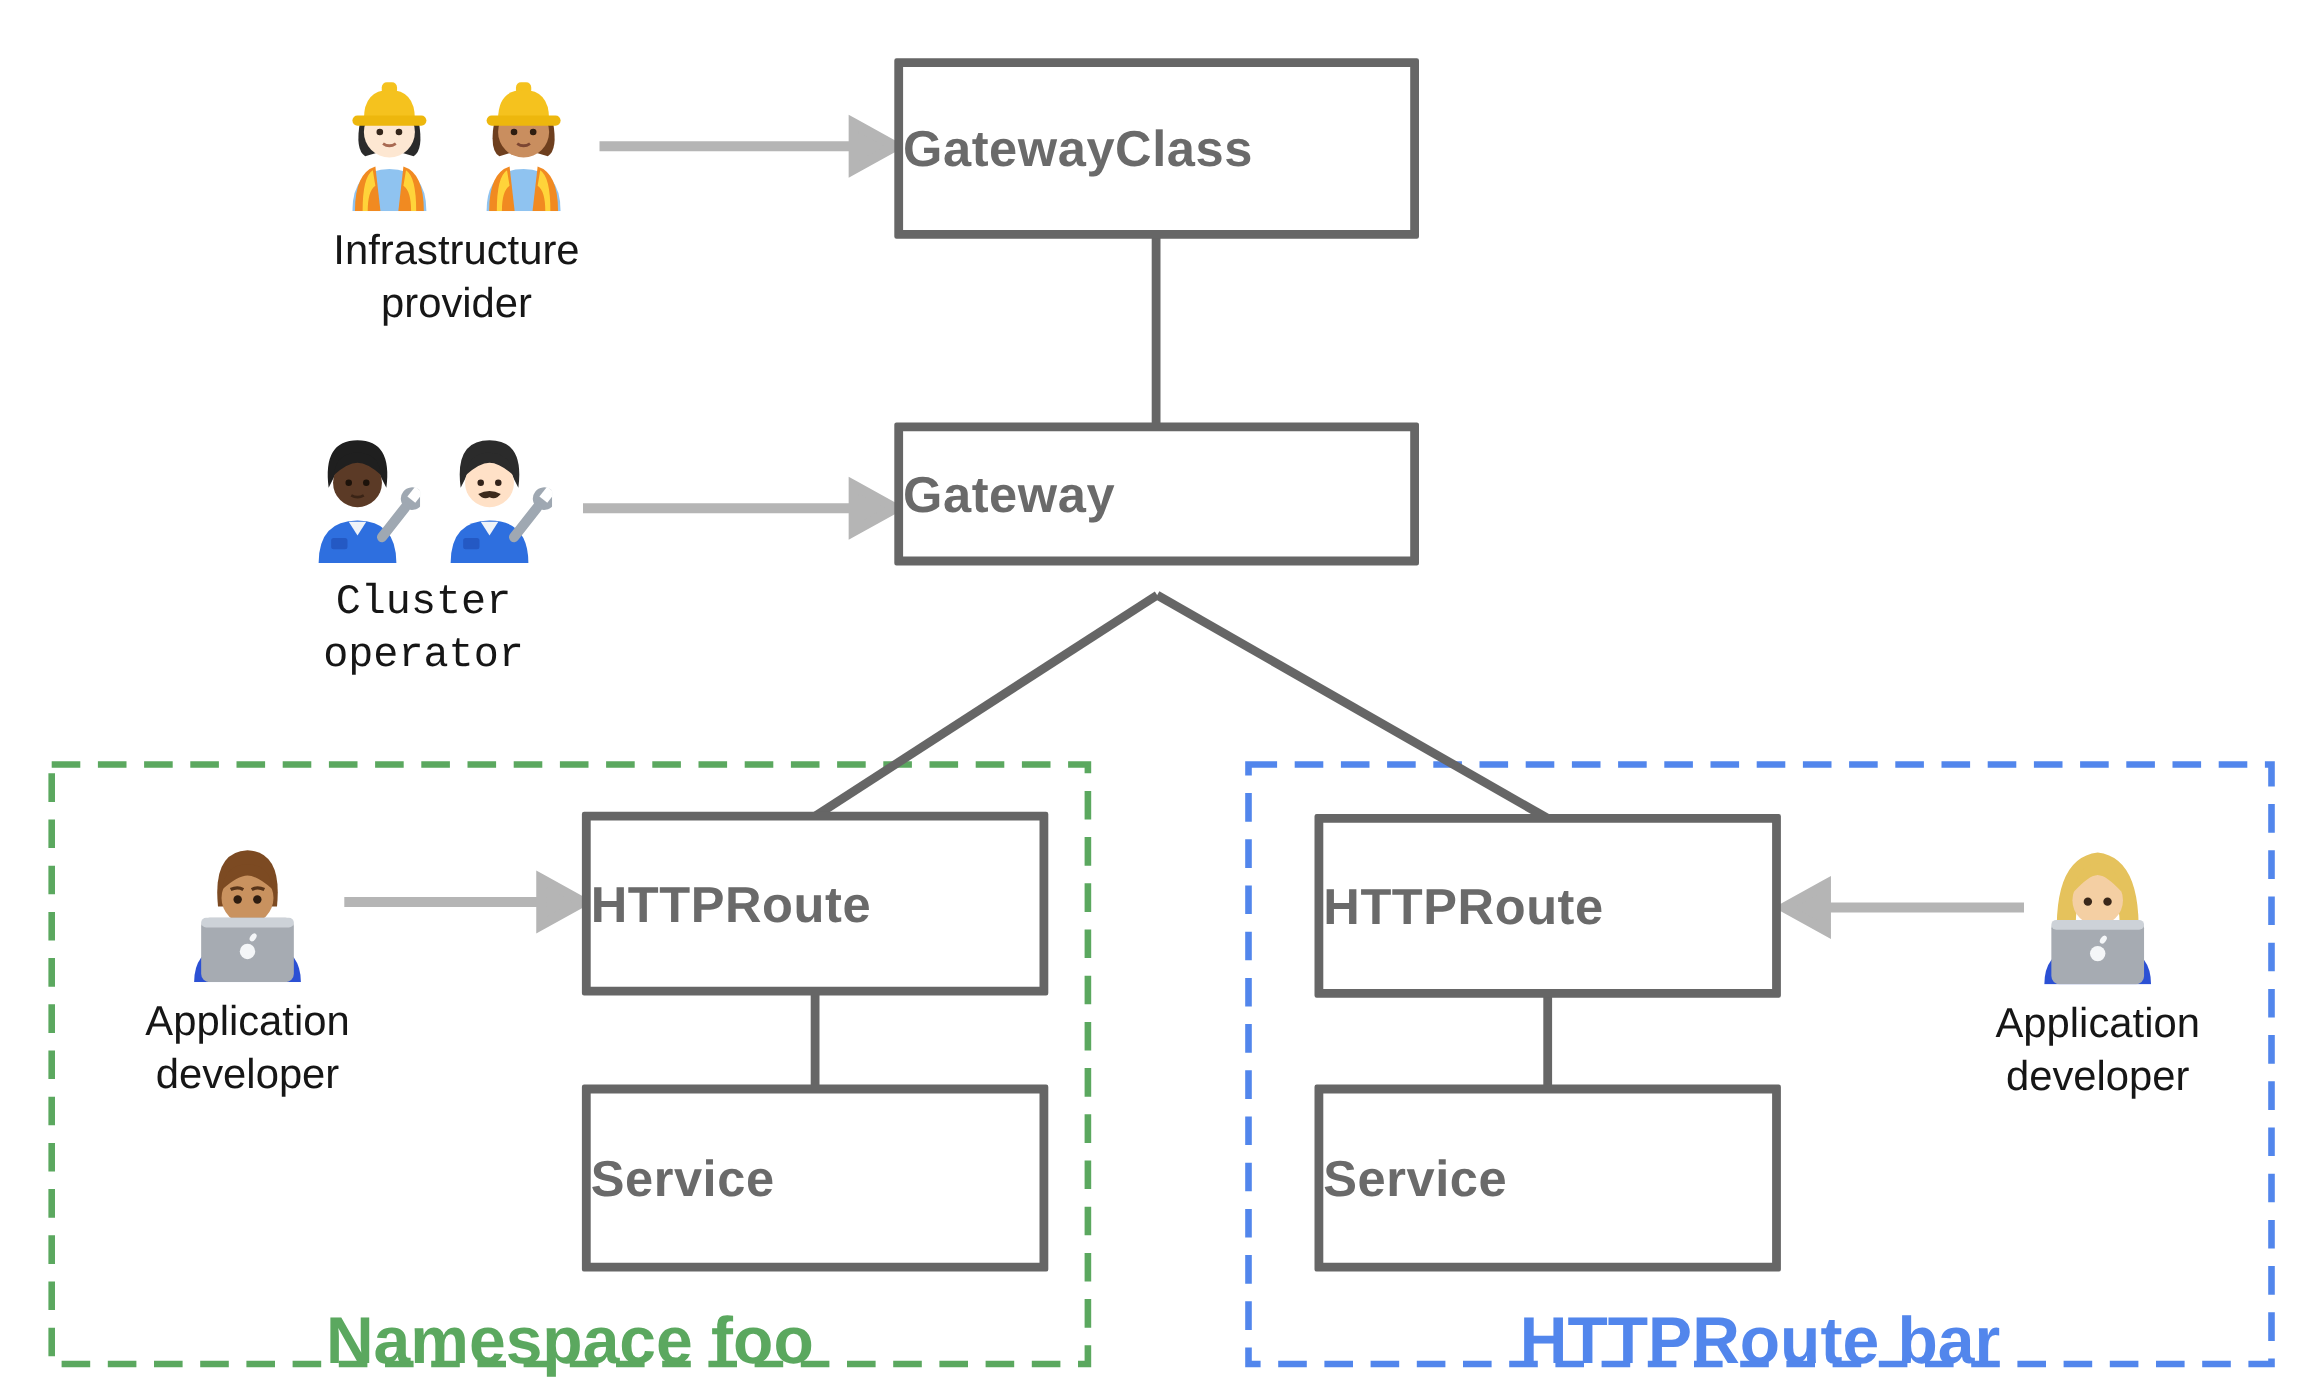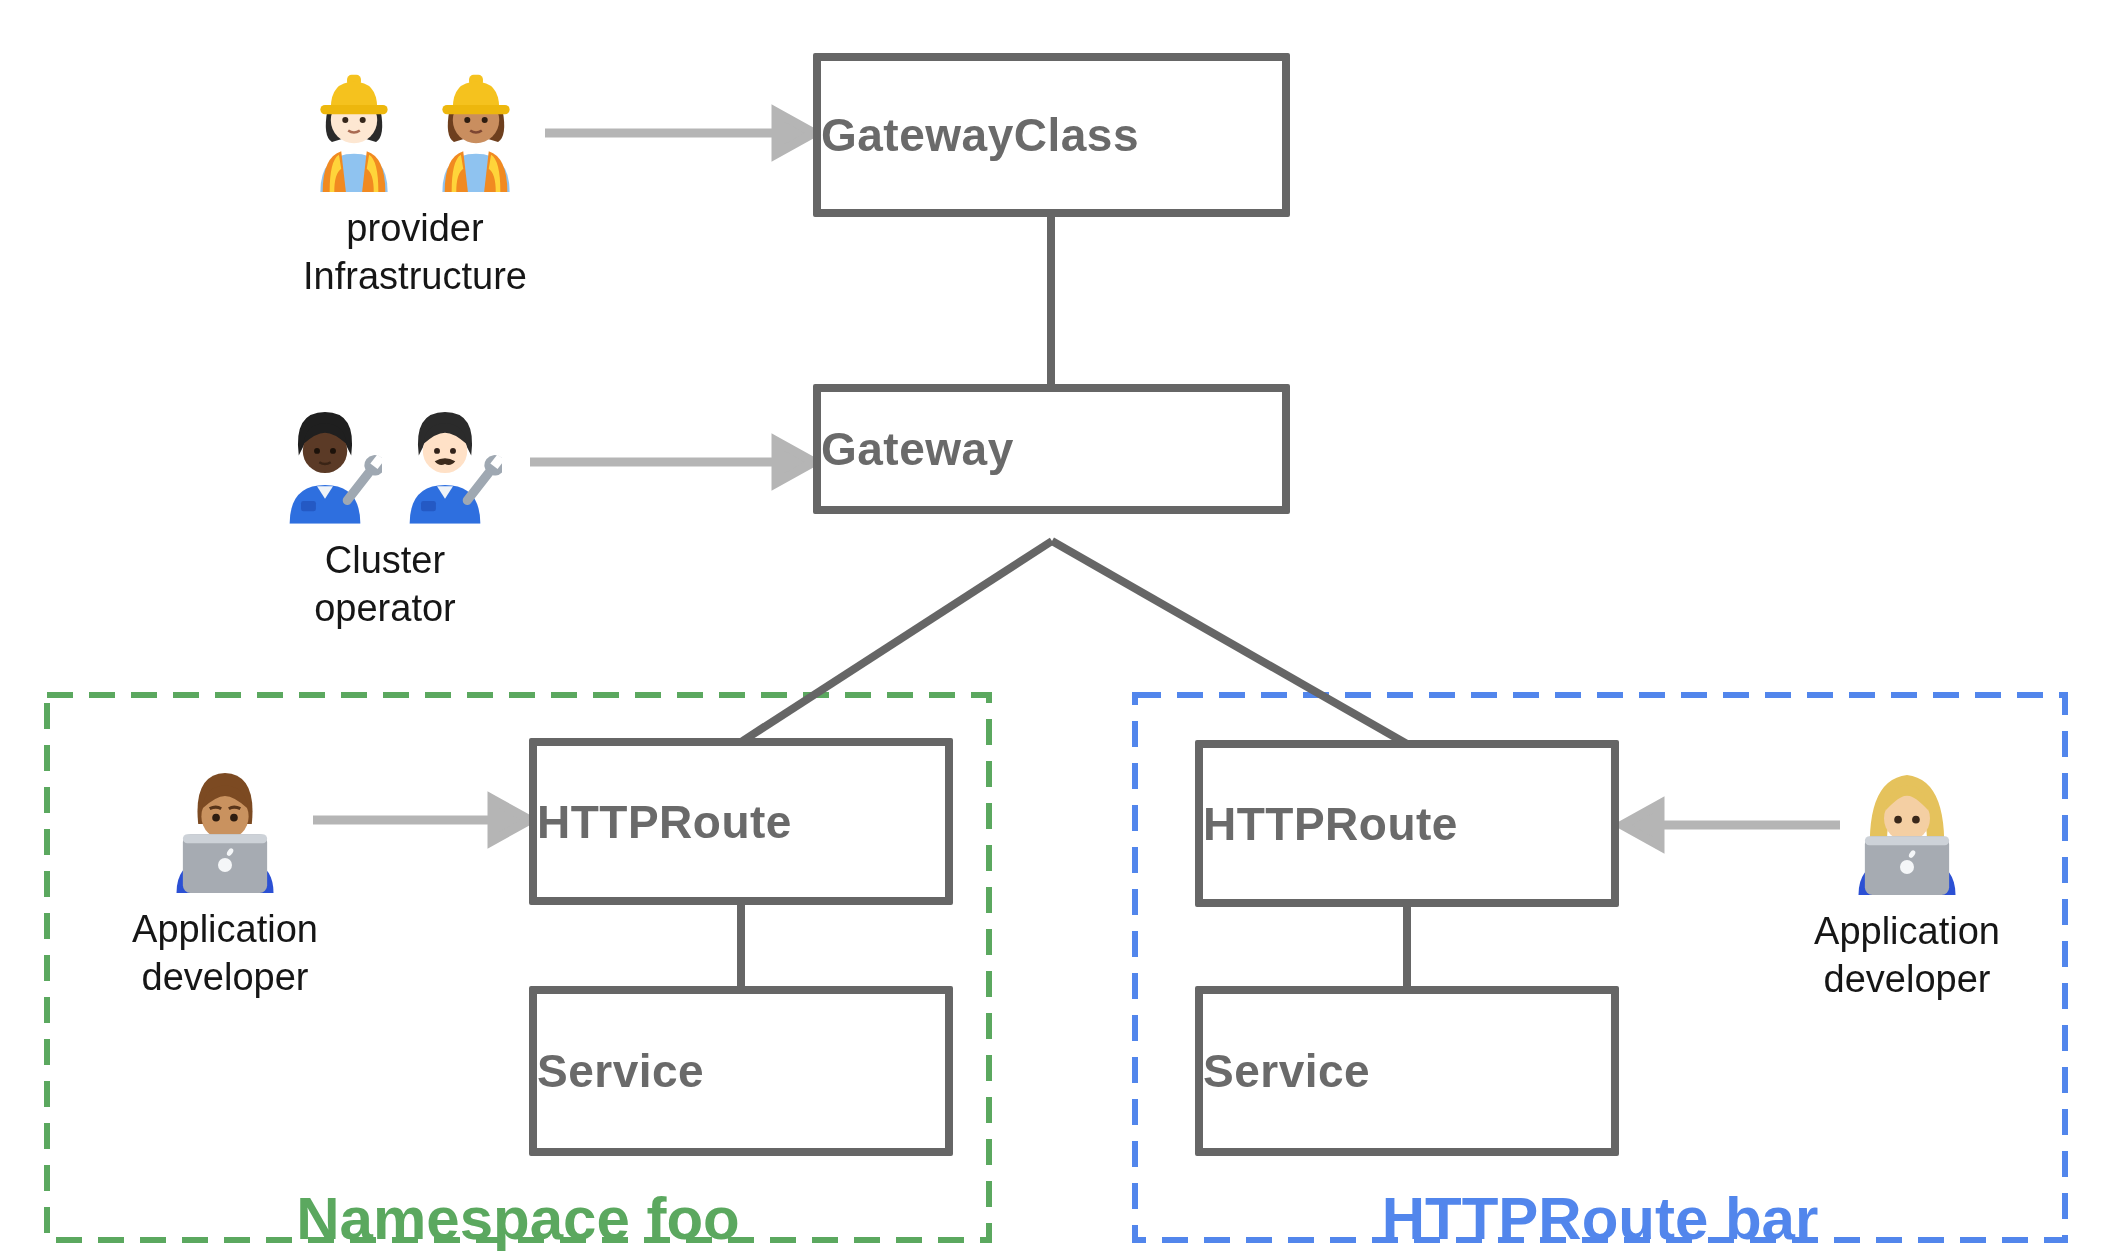--- a/index.html
+++ b/index.html
@@ -198,26 +198,26 @@
   <div class="persona" style="left:270px;top:62px;width:290px;">
     <div class="icon-row">
       <svg class="emoji-svg" width="116" height="130" viewBox="0 0 100 112">
           <use href="#cw-light"></use>
         </svg>
       <svg class="emoji-svg" width="116" height="130" viewBox="0 0 100 112">
           <use href="#cw-medium"></use>
         </svg>
     </div>
     <div class="plabel">
+      <div>Infrastructure</div>
       <div>provider</div>
-      <div>Infrastructure</div>
-    </div>
-  </div>
-
-  <div class="persona" style="left:255px;top:396px;width:260px;">
+    </div>
+  </div>
+
+  <div class="persona" style="left:255px;top:384px;width:260px;font-family:Liberation Mono, monospace;">
     <div class="icon-row">
       <svg class="emoji-svg" width="114" height="128" viewBox="0 0 100 112">
           <use href="#mech-dark"></use>
         </svg>
       <svg class="emoji-svg" width="114" height="128" viewBox="0 0 100 112">
           <use href="#mech-light"></use>
         </svg>
     </div>
     <div class="plabel">
       <div>Cluster</div>

